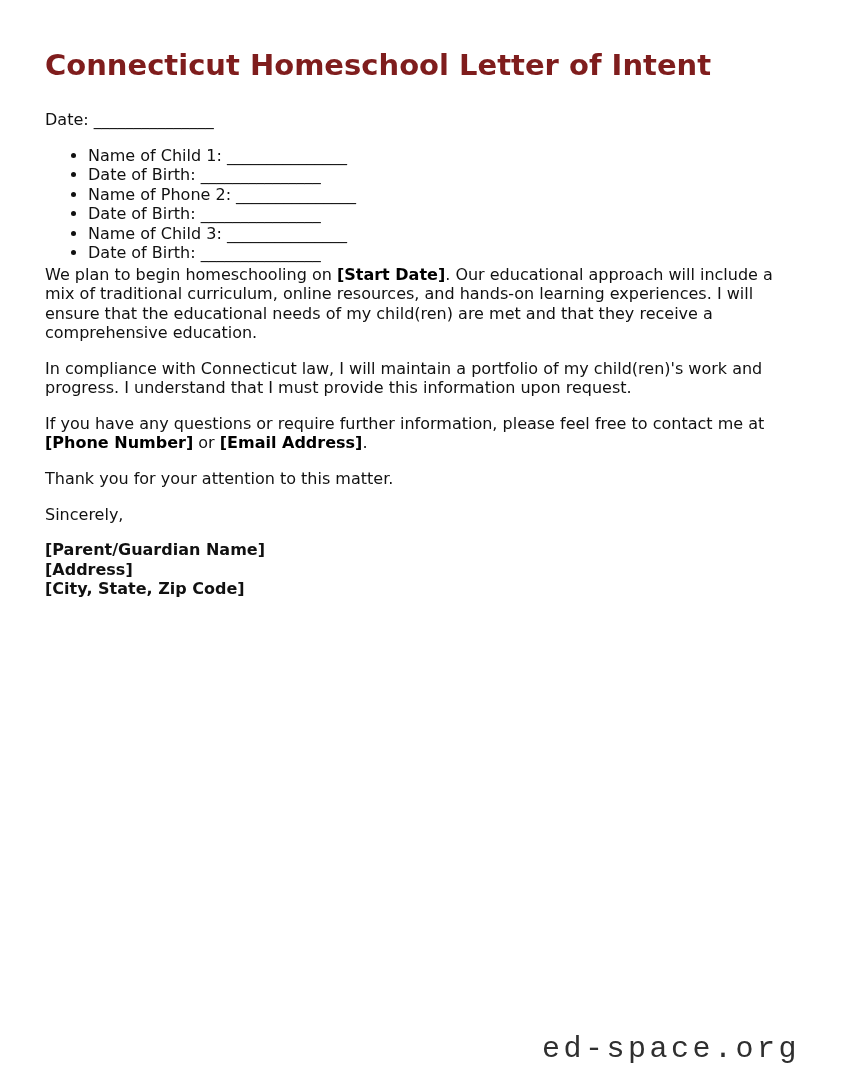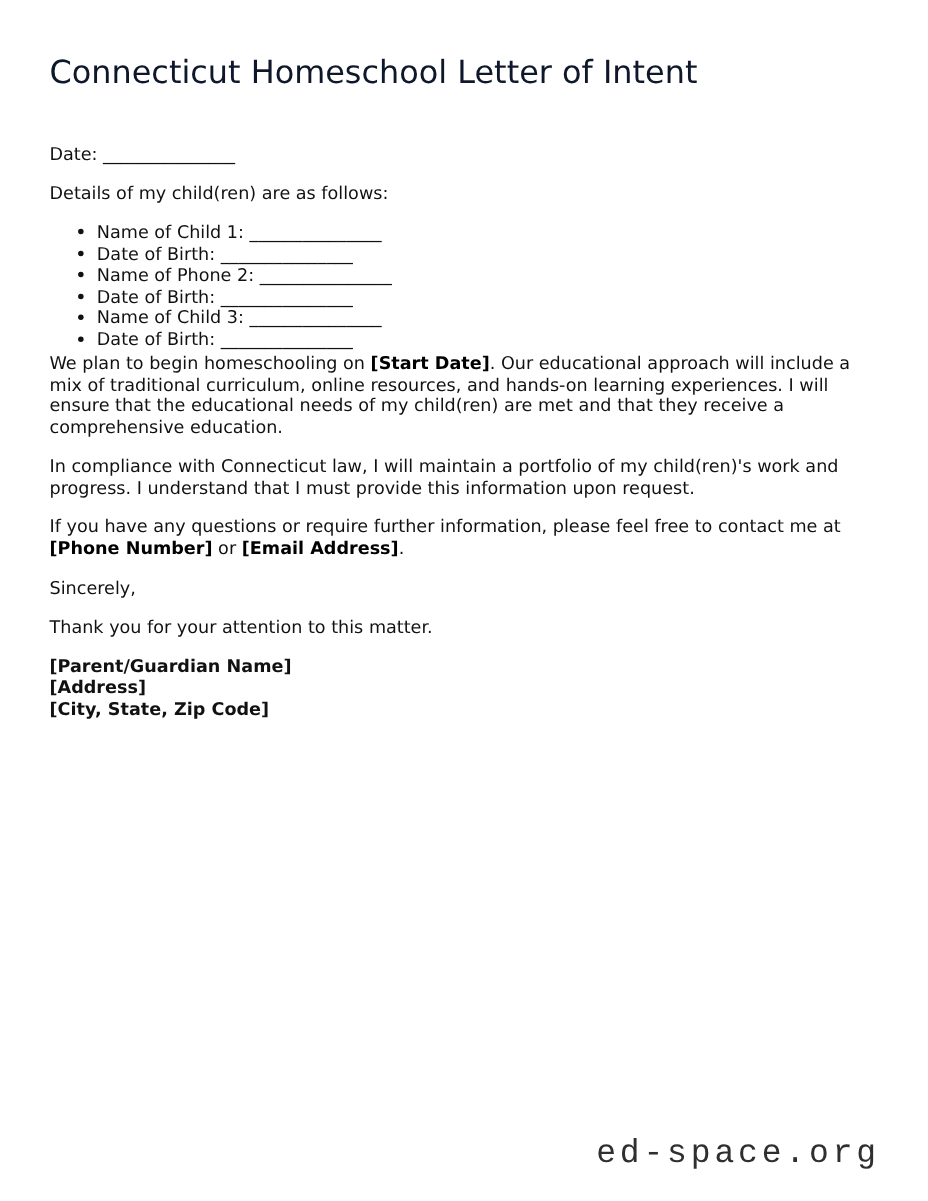--- a/index.html
+++ b/index.html
@@ -10,24 +10,24 @@
     font-family: "DejaVu Sans", "Liberation Sans", sans-serif;
     font-size: 16px;
     line-height: 1.22;
     position: relative;
     padding: 46px 44px 0 45px;
     overflow: hidden;
   }
   h1.doc-title {
     font-size: 29px;
     line-height: 1.32;
-    font-weight: normal;
+    font-weight: bold;
     max-width: 700px;
-    margin: 0 0 46px 0;
-    color: #0f172a;
+    margin: 0 0 26px 0;
+    color: #7f1d1d;
   }
   p.para { margin: 0 0 16px 0; }
   strong { font-weight: bold; color: #000000; }
   ul.children-list {
     margin: 0 0 2px 0;
     padding-left: 43px;
     list-style-type: disc;
   }
   ul.children-list li { margin: 0; }
   .blank { white-space: nowrap; }
@@ -49,21 +49,20 @@
 
 <div class="letter">
 
   <h1 class="doc-title">Connecticut Homeschool Letter of Intent</h1>
 
   <p class="para"><span>Date:</span>
     <span class="blank">_______________</span></p>
 
 
 
-  <p class="para">Details of my child(ren) are as follows:</p>
 
   <ul class="children-list">
     <li><span>Name of Child 1:</span>
       <span class="blank">_______________</span></li>
     <li><span>Date of Birth:</span>
       <span class="blank">_______________</span></li>
     <li><span>Name of Phone 2:</span>
       <span class="blank">_______________</span></li>
     <li><span>Date of Birth:</span>
       <span class="blank">_______________</span></li>
@@ -72,23 +71,23 @@
     <li><span>Date of Birth:</span>
       <span class="blank">_______________</span></li>
   </ul>
 
   <p class="para"><span>We plan to begin homeschooling on </span><strong>[Start Date]</strong><span>. Our educational approach will include a mix of traditional curriculum, online resources, and hands-on learning experiences. I will ensure that the educational needs of my child(ren) are met and that they receive a comprehensive education.</span></p>
 
   <p class="para">In compliance with Connecticut law, I will maintain a portfolio of my child(ren)'s work and progress. I understand that I must provide this information upon request.</p>
 
   <p class="para"><span>If you have any questions or require further information, please feel free to contact me at </span><strong>[Phone Number]</strong><span> or </span><strong>[Email Address]</strong><span>.</span></p>
 
+  <p class="para">Thank you for your attention to this matter.</p>
+
   <p class="para">Sincerely,</p>
-
-  <p class="para">Thank you for your attention to this matter.</p>
 
   <div class="signature-block">
     <div class="sig-line">[Parent/Guardian Name]</div>
     <div class="sig-line">[Address]</div>
     <div class="sig-line">[City, State, Zip Code]</div>
   </div>
 
 </div>
 
 <div class="site-footer">ed-space.org</div>

